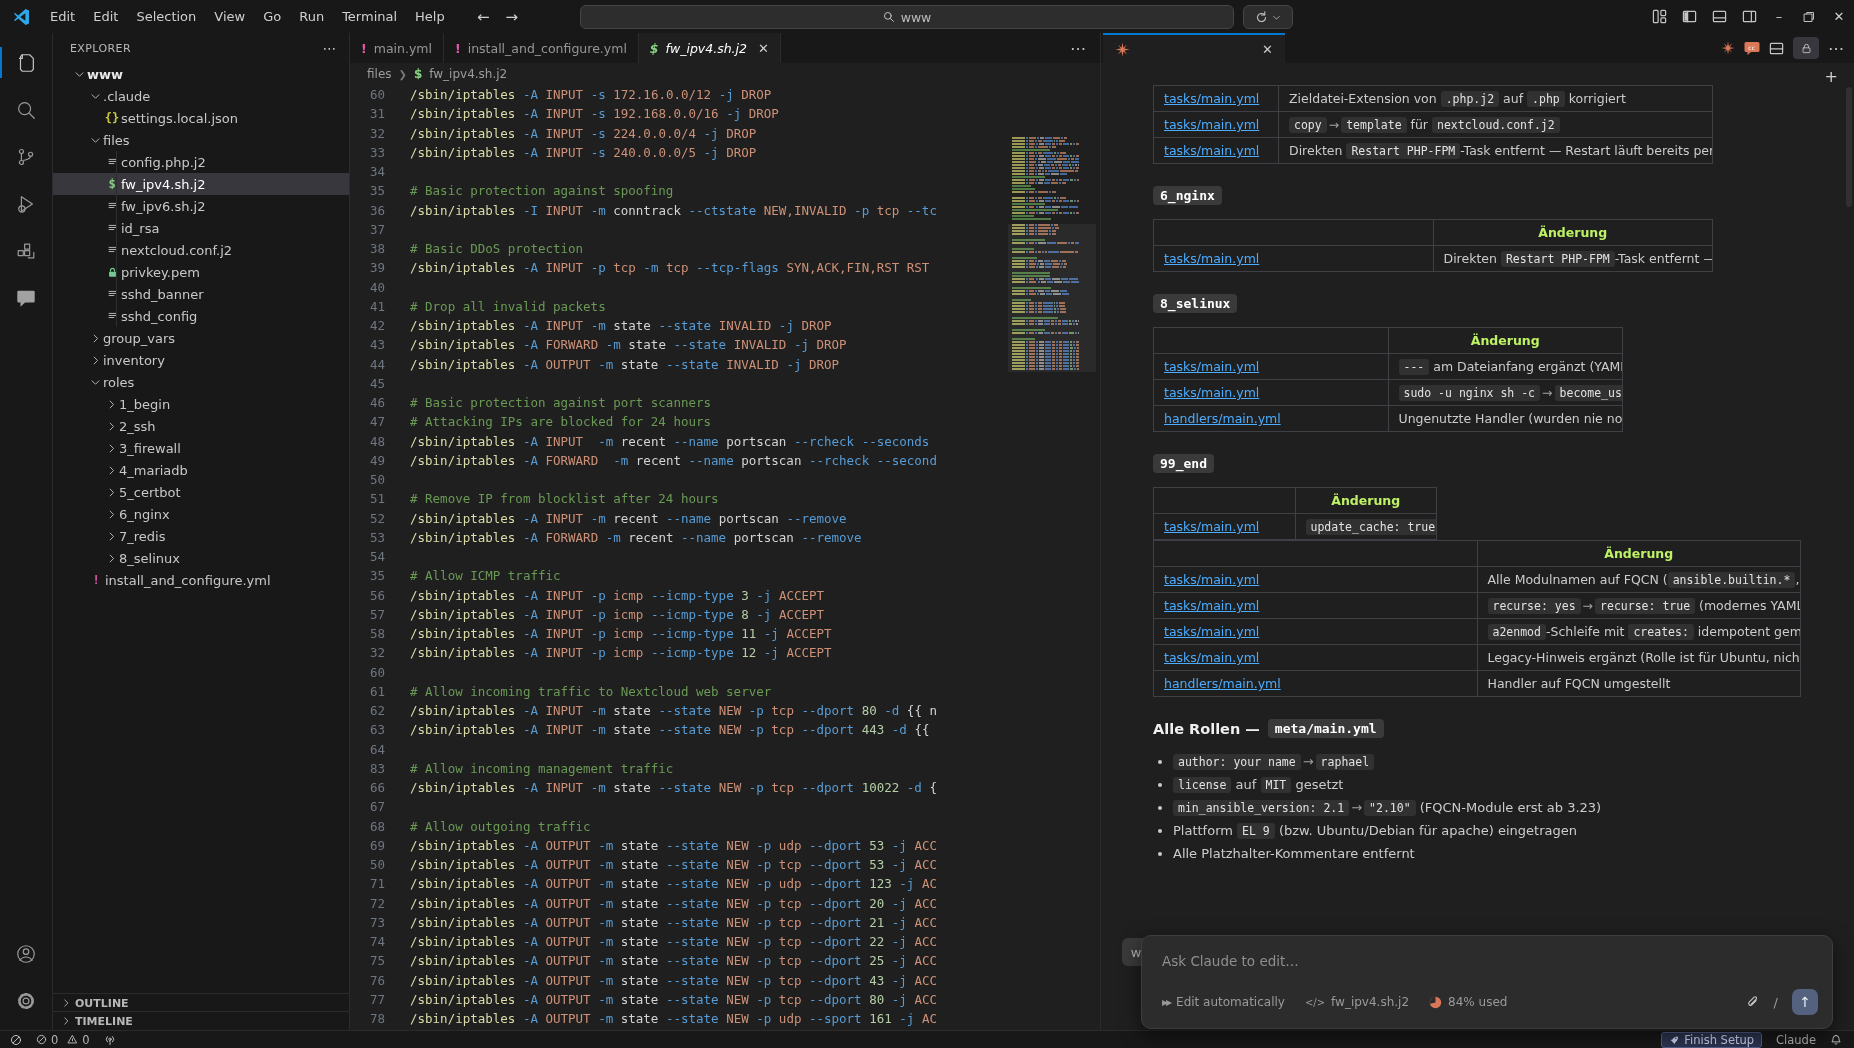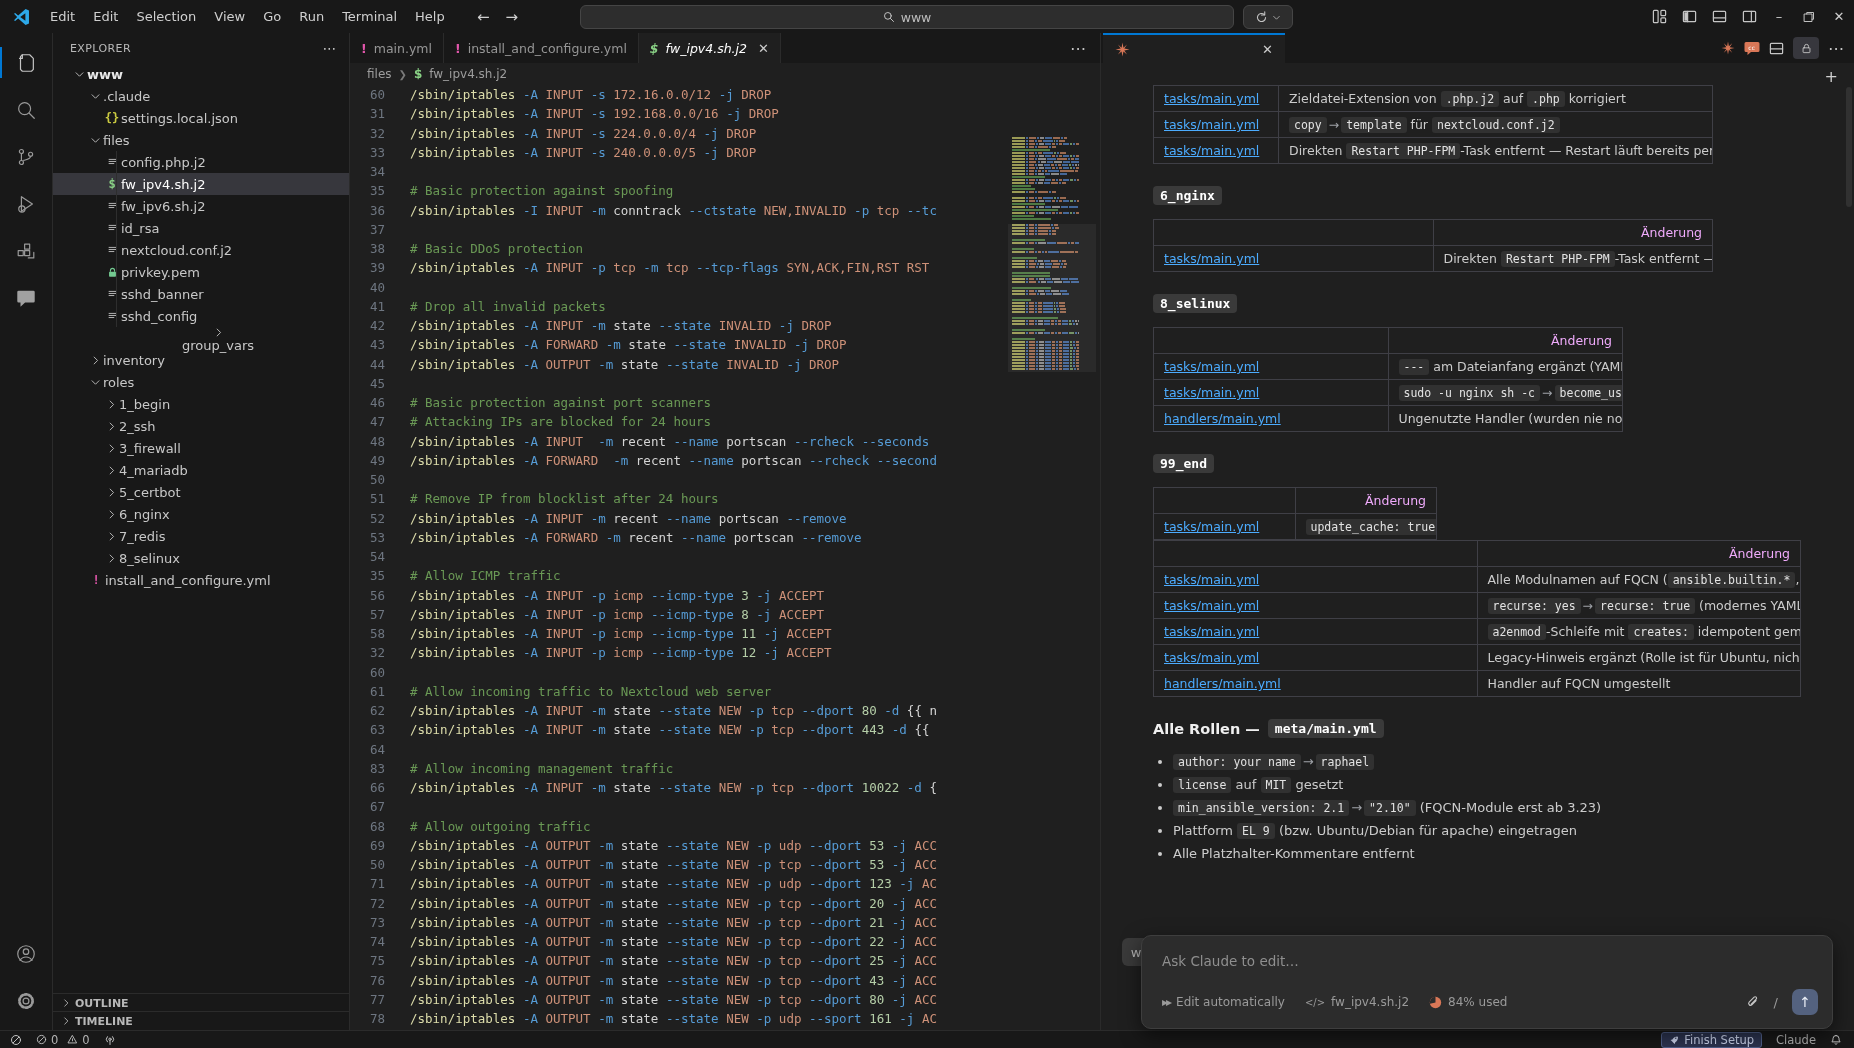--- a/index.html
+++ b/index.html
@@ -70,21 +70,21 @@
   #claude-tab{position:absolute;left:2px;top:0;width:182px;height:30px;background:#1f1f1f;border-top:2px solid #0078d4;box-sizing:border-box;display:flex;align-items:center;padding:0 12px}
   #claude-tab .tclose{margin-left:auto;color:#cccccc;font-size:13px}
   #panel-header-icons{position:absolute;right:10px;top:0;height:30px;display:flex;align-items:center;gap:9px}
   .lockbox{width:26px;height:22px;background:#37373d;border-radius:4px;display:flex;align-items:center;justify-content:center}
   #panel-plus{position:absolute;right:16px;top:34px;color:#cfcfcf;font-size:16px}
   #panel-scroll{position:absolute;right:2px;top:54px;width:6px;height:120px;background:#3f3f3f;border-radius:3px;opacity:.55}
 
   #panel-content{position:absolute;left:0;top:30px;right:0;bottom:0;overflow:hidden;padding:22px 24px 0 52px;box-sizing:border-box;font-size:13px;color:#cccccc}
   table.ptable{border-collapse:collapse;font-size:12.5px;table-layout:fixed}
   .ptable td,.ptable th{border:1px solid #3f3f46;padding:3px 10px;height:19px;white-space:nowrap;overflow:hidden;text-align:left;vertical-align:middle}
-  .ptable th{font-weight:normal;text-align:right;color:#f0abfc}
+  .ptable th{font-weight:bold;text-align:center;color:#bef264}
   .ptable td.fcol{width:104px}
   a.flink{color:#4cacff;text-decoration:underline;cursor:pointer}
   .chip{font-family:"DejaVu Sans Mono","Liberation Mono",monospace;font-size:11.5px;background:#313131;color:#e2e2e2;border-radius:3px;padding:1px 5px;white-space:nowrap}
   .arrow{color:#9da0a6;padding:0 2px}
   .sec-heading{margin:22px 0 14px;font-weight:bold;font-size:14.5px;color:#f0f0f0;display:flex;align-items:center;gap:8px}
   .hchip{font-family:"DejaVu Sans Mono","Liberation Mono",monospace;font-size:13px;font-weight:bold;background:#3a3a3a;color:#ffffff;border-radius:4px;padding:2px 7px}
   ul.pbullets{margin:16px 0 0 0;padding-left:20px}
   ul.pbullets li{margin-bottom:8px;color:#cccccc}
 
   
@@ -337,21 +337,21 @@
         </div>
         <div class="trow" style="padding-left: 50px;">
           <span class="guide"></span>
           <span class="fic">
             <svg width="11" height="11" viewBox="0 0 16 16" class="ico">
               <path d="M3 3.5h10M3 6.5h10M3 9.5h7"></path>
             </svg>
           </span>
           <span>sshd_config</span>
         </div>
-        <div class="trow" style="padding-left: 34px; flex-direction: column;">
+        <div class="trow" style="padding-left: 34px;">
           <span class="chev">
             <svg width="11" height="11" viewBox="0 0 16 16" class="ico">
               <path d="M6 3l5 5-5 5"></path>
             </svg>
           </span>
           <span>group_vars</span>
         </div>
         <div class="trow" style="padding-left: 34px;">
           <span class="chev">
             <svg width="11" height="11" viewBox="0 0 16 16" class="ico">

